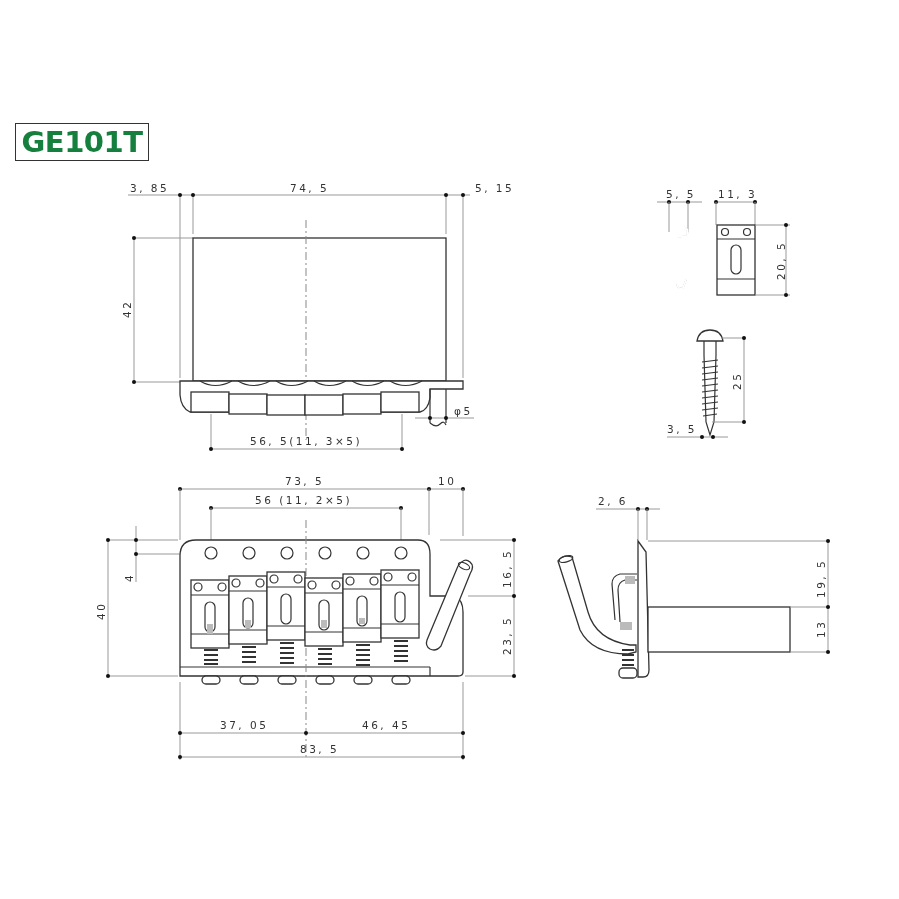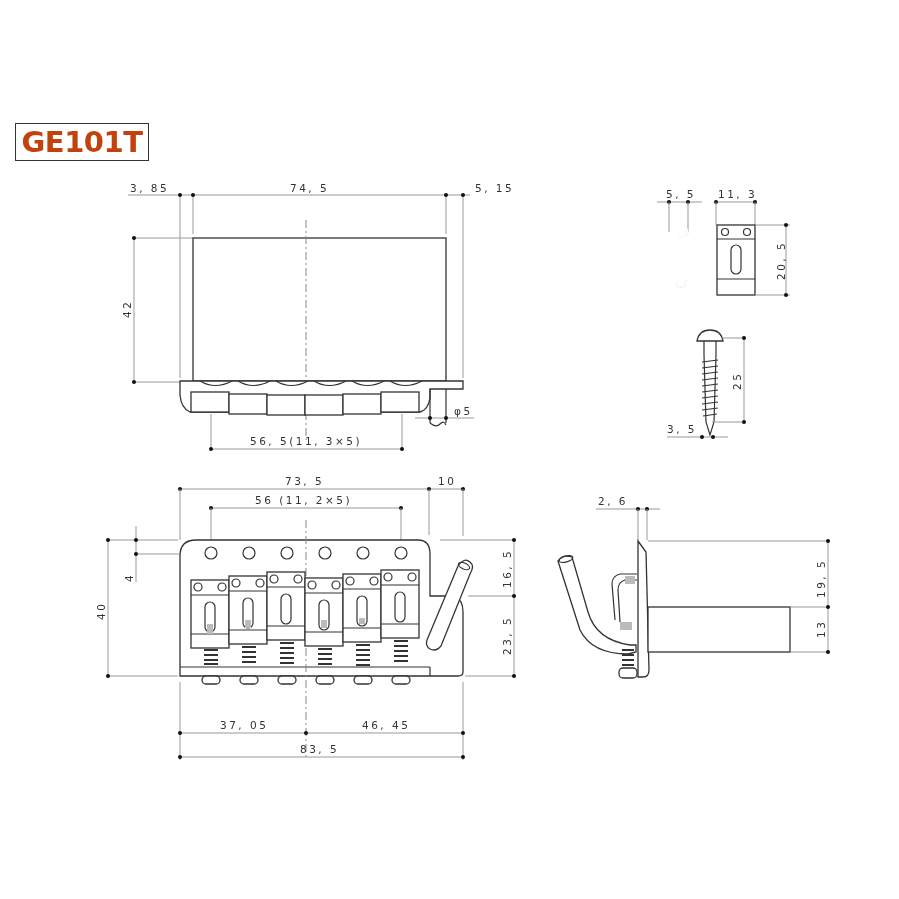--- a/index.html
+++ b/index.html
@@ -1,21 +1,21 @@
 <!DOCTYPE html>
 <html><head>
 <meta charset="utf-8">
 <style>
   html, body { margin:0; padding:0; background:#ffffff; }
   body { width:899px; height:899px; position:relative; overflow:hidden; font-family:"Liberation Sans", sans-serif; }
   svg { position:absolute; left:0; top:0; }
   .dim { font-family:"DejaVu Sans", sans-serif; font-size:10.5px; fill:#333; letter-spacing:2.5px; }
   .title-box { position:absolute; left:15px; top:123px; width:134px; height:38px; border:1.3px solid #333; box-sizing:border-box;
                display:flex; align-items:center; justify-content:center; }
-  .title-text { font-family:"DejaVu Sans", sans-serif; font-weight:bold; font-size:29px; color:#c2410c; letter-spacing:-0.5px; }
+  .title-text { font-family:"DejaVu Sans", sans-serif; font-weight:bold; font-size:29px; color:#15803d; letter-spacing:-0.5px; }
   .ln { stroke:#999; stroke-width:1; fill:none; }
   .obj { stroke:#333; stroke-width:1.3; fill:#fff; }
   .objn { stroke:#333; stroke-width:1.2; fill:none; }
   .center { stroke:#888; stroke-width:1; stroke-dasharray:8 3 2 3; fill:none; }
   .dot { fill:#111; }
 </style>
 </head>
 <body>
 
 <div class="title-box">

